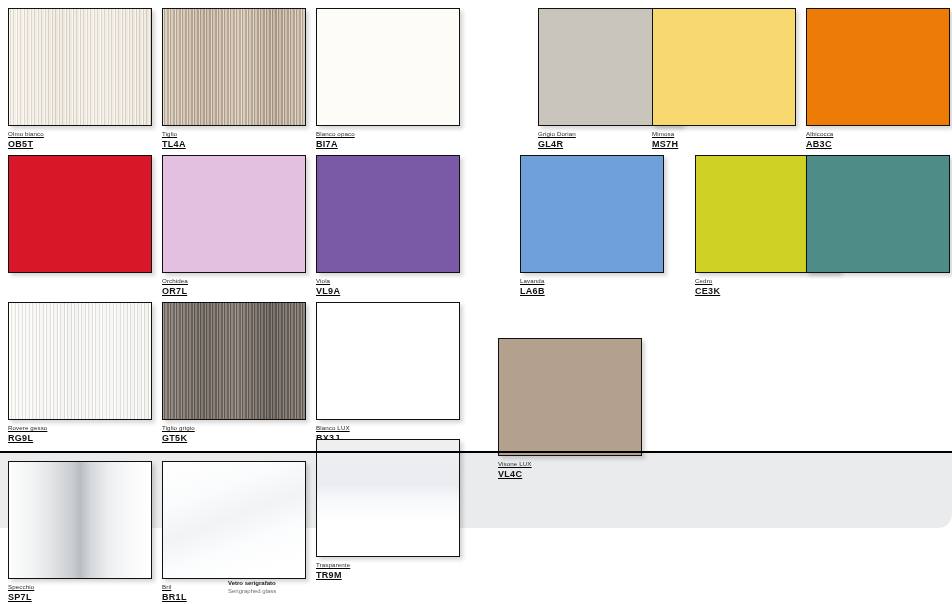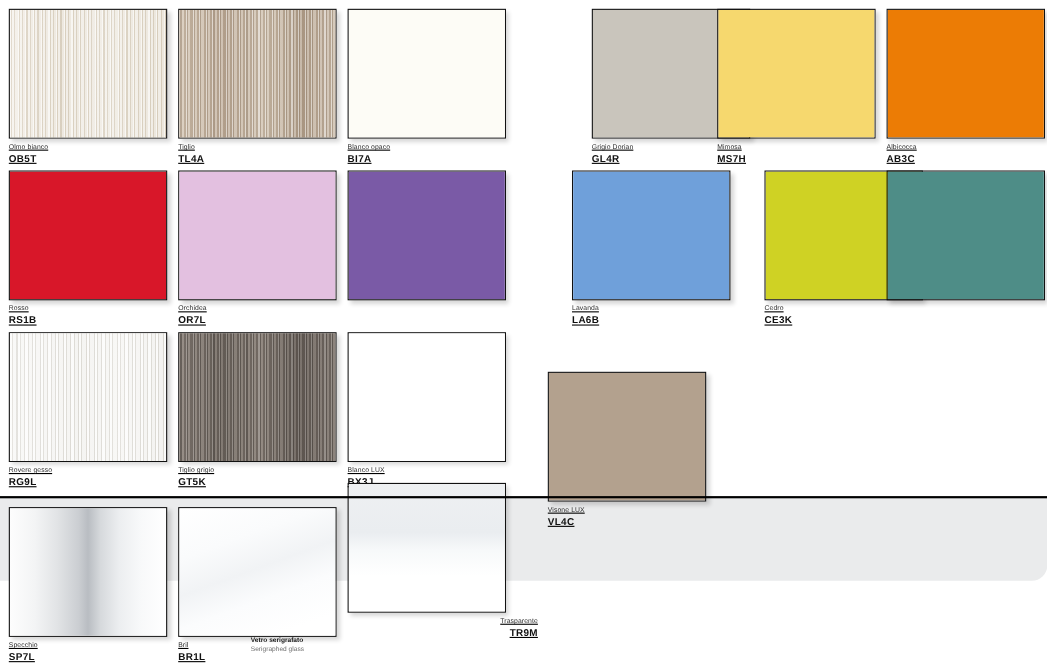--- a/index.html
+++ b/index.html
@@ -228,37 +228,37 @@
       </div>
       <div class="labels">
         <div class="sw-name">Albicocca</div>
         <div class="sw-code">AB3C</div>
       </div>
     </div>
     <div class="swatch-cell" style="left: 8px; top: 155px;">
       <div class="swatch-chip">
         <div class="tex tex-flat-rosso" style="background: rgb(216, 23, 41);"></div>
       </div>
-      <div class="labels">
-        <div class="sw-name">Rosso</div>
-        <div class="sw-code">RS1B</div>
-      </div>
     </div>
     <div class="swatch-cell" style="left: 162px; top: 155px;">
       <div class="swatch-chip">
         <div class="tex tex-flat-orchidea" style="background: rgb(227, 192, 224);"></div>
       </div>
       <div class="labels">
         <div class="sw-name">Orchidea</div>
         <div class="sw-code">OR7L</div>
       </div>
     </div>
     <div class="swatch-cell" style="left: 316px; top: 155px;">
       <div class="swatch-chip">
         <div class="tex tex-flat-viola" style="background: rgb(122, 90, 166);"></div>
+      </div>
+      <div class="labels">
+        <div class="sw-name">Viola</div>
+        <div class="sw-code">VL9A</div>
       </div>
     </div>
     <div class="swatch-cell" style="left: 520px; top: 155px;">
       <div class="swatch-chip">
         <div class="tex tex-flat-lavanda" style="background: rgb(111, 160, 218);"></div>
       </div>
       <div class="labels">
         <div class="sw-name">Lavanda</div>
         <div class="sw-code">LA6B</div>
       </div>
@@ -326,21 +326,21 @@
     </div>
     <div class="swatch-cell" style="left: 162px; top: 461px;">
       <div class="swatch-chip">
         <div class="tex tex-bril"></div>
       </div>
       <div class="labels">
         <div class="sw-name">Bril</div>
         <div class="sw-code">BR1L</div>
       </div>
     </div>
-    <div class="swatch-cell" style="left: 316px; top: 439px; text-align: right;">
+    <div class="swatch-cell" style="left: 316px; top: 439px;">
       <div class="swatch-chip">
         <div class="tex tex-trasparente"></div>
       </div>
       <div class="labels">
         <div class="sw-name">Trasparente</div>
         <div class="sw-code">TR9M</div>
       </div>
     </div>
   </div>
 

